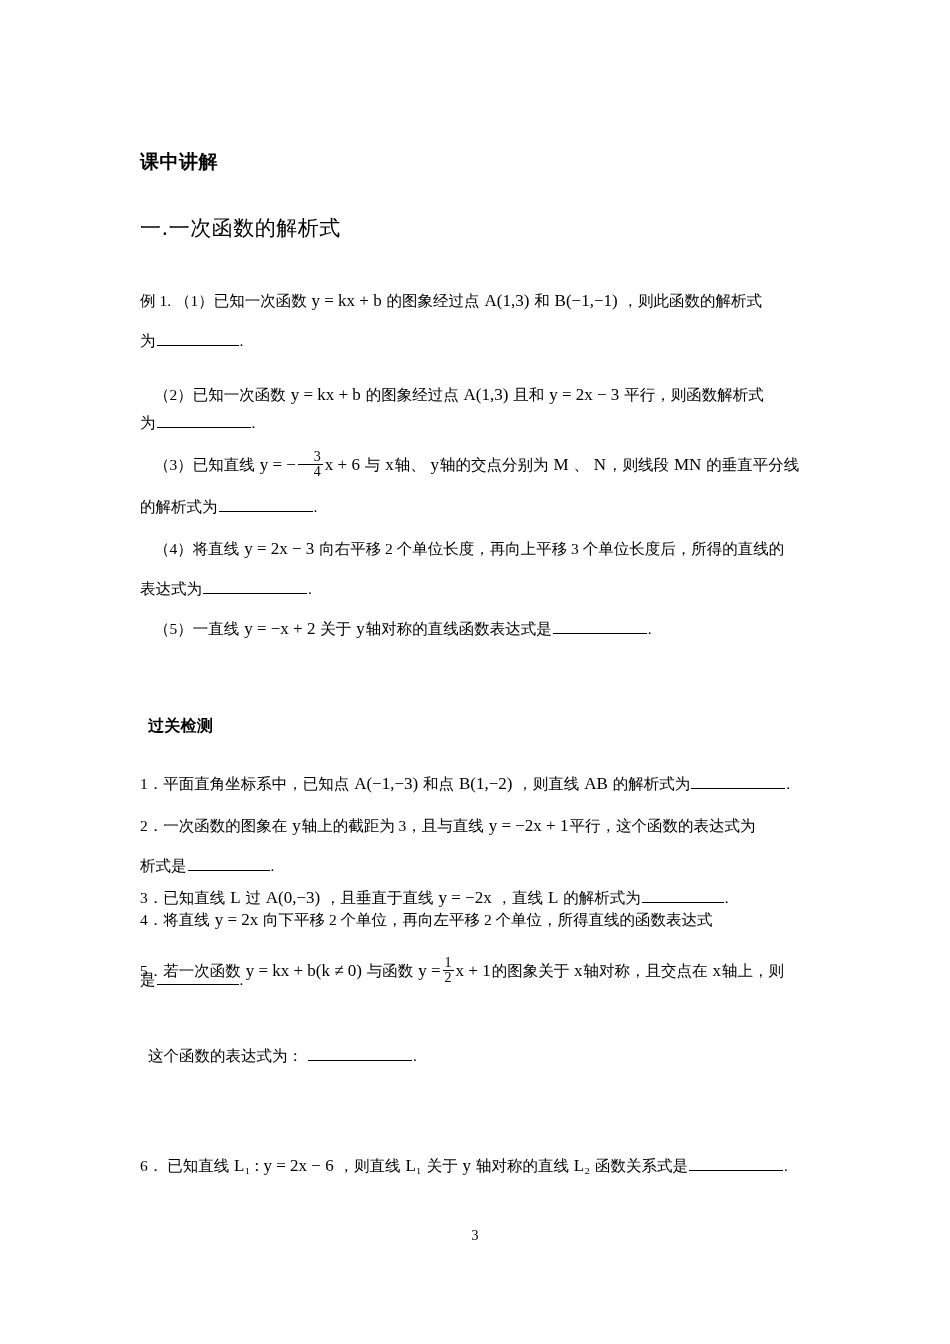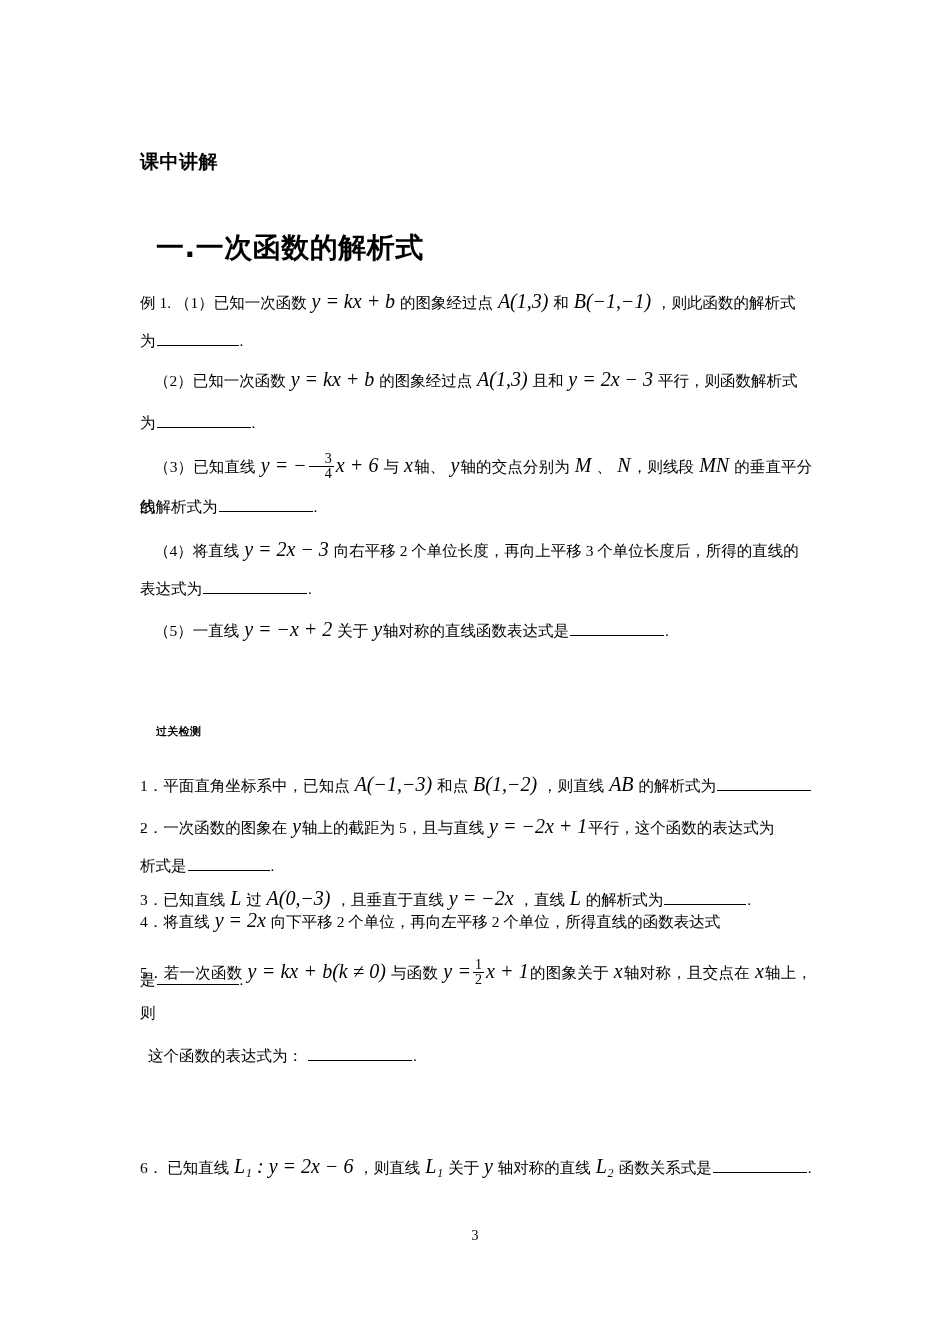--- a/index.html
+++ b/index.html
@@ -35,56 +35,55 @@
     font-size: 19px;
     font-weight: 700;
     letter-spacing: 0.5px;
     line-height: 1;
     margin: 0;
     position: absolute;
     left: 0;
   }
   .h-main {
     font-family: "DejaVu Sans", "Liberation Sans", sans-serif;
-    font-size: 28px;
-    font-weight: 700;
+    font-size: 21px;
+    font-weight: 400;
     letter-spacing: 0.5px;
     line-height: 1;
-    margin: 16px;
+    margin: 0;
     position: absolute;
     left: 0;
   }
   .h-sub {
     font-family: "DejaVu Sans", "Liberation Sans", sans-serif;
-    font-size: 11px;
+    font-size: 16px;
     font-weight: 700;
     letter-spacing: 0.3px;
     line-height: 1;
-    margin: 16px;
+    margin: 8px;
     position: absolute;
     left: 0;
   }
 
   
   .para {
     position: absolute;
     left: 0;
     width: 672px;
     font-size: 15.5px;
     line-height: 40px;
     text-align: justify;
     text-justify: inter-ideograph;
     white-space: normal;
   }
 
   
   .m {
     font-family: "Liberation Serif", "DejaVu Serif", serif;
-    font-style: italic;
-    font-size: 20px;
+    font-size: 17px;
     padding: 0 1px;
     white-space: nowrap;
   }
 
   
   .frac {
     display: inline-block;
     vertical-align: -0.48em;
     text-align: center;
     font-style: normal;
@@ -137,21 +136,21 @@
       <span>的图象经过点</span>
       <span class="m">A(1,3)</span>
       <span>和</span>
       <span class="m">B(−1,−1)</span>
       <span>，则此函数的解析式</span>
     </div>
     <div class="para" style="top:321px;">
       <span>为</span><span class="blank b-m"></span><span>.</span>
     </div>
 
-    <div class="para" style="top:359px; text-indent:14px;">
+    <div class="para" style="top:375px; text-indent:14px;">
       <span>（2）</span><span>已知一次函数</span>
       <span class="m">y = kx + b</span>
       <span>的图象经过点</span>
       <span class="m">A(1,3)</span>
       <span>且和</span>
       <span class="m">y = 2x − 3</span>
       <span>平行，则函数解析式</span>
     </div>
     <div class="para" style="top:403px;">
       <span>为</span><span class="blank b-l"></span><span>.</span>
@@ -196,21 +195,21 @@
       <span class="m">A(−1,−3)</span>
       <span>和点</span>
       <span class="m">B(1,−2)</span>
       <span>，则直线</span>
       <span class="m">AB</span>
       <span>的解析式为</span><span class="blank b-l"></span><span>.</span>
     </div>
 
     <div class="para" style="top:806px;">
       <span>2．</span><span>一次函数的图象在</span>
-      <span class="m">y</span><span>轴上的截距为 5，且与直线</span>
+      <span class="m">y</span><span>轴上的截距为 3，且与直线</span>
       <span class="m">y = −2x + 1</span><span>平行，这个函数的表达式为</span>
     </div>
     <div class="para" style="top:846px;">
       <span>析式是</span><span class="blank b-m"></span><span>.</span>
     </div>
 
     <div class="para" style="top:878px;">
       <span>3．</span><span>已知直线</span>
       <span class="m">L</span>
       <span>过</span>

